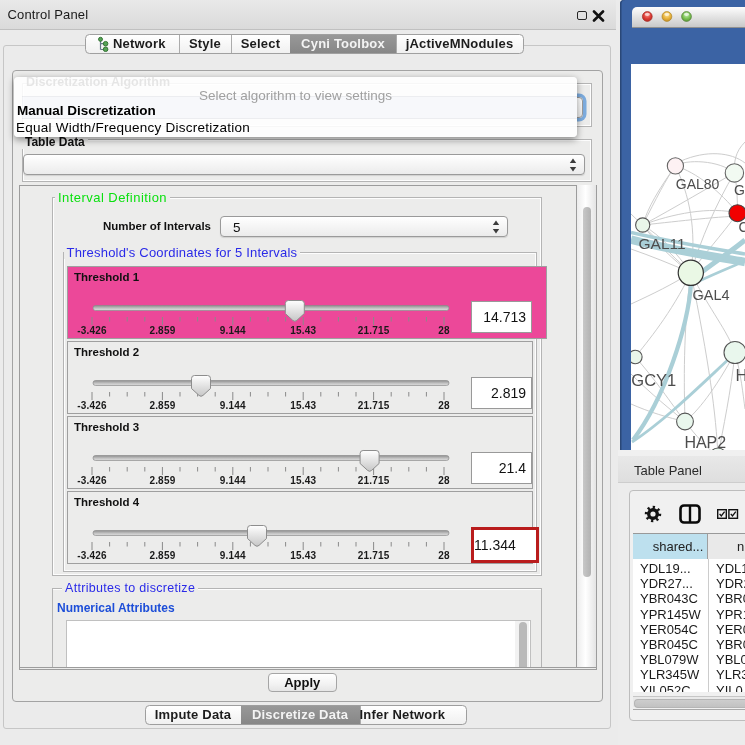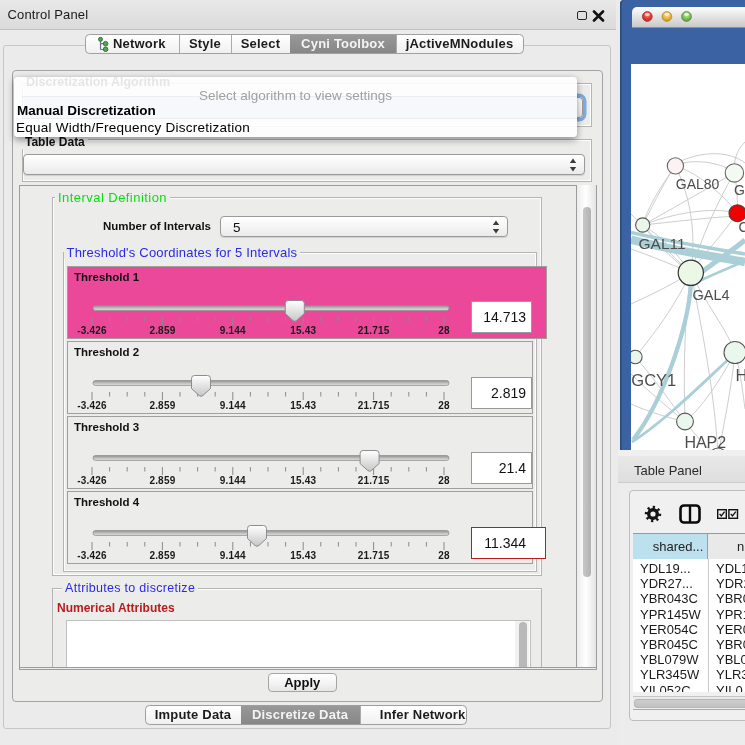--- a/index.html
+++ b/index.html
@@ -182,40 +182,40 @@
 <rect x="25" y="38.5" width="356" height="5" rx="2.5" fill="url(#tg4)" stroke="#8d8d8d" stroke-width="0.7"></rect>
 <path d="M24.0 50 V58 M41.6 50 V54.5 M59.2 50 V54.5 M76.8 50 V54.5 M94.4 50 V58 M112.0 50 V54.5 M129.6 50 V54.5 M147.2 50 V54.5 M164.8 50 V58 M182.4 50 V54.5 M200.0 50 V54.5 M217.6 50 V54.5 M235.2 50 V58 M252.8 50 V54.5 M270.4 50 V54.5 M288.0 50 V54.5 M305.6 50 V58 M323.2 50 V54.5 M340.8 50 V54.5 M358.4 50 V54.5 M376.0 50 V58" stroke="#8a8a8a" stroke-width="1" fill="none"></path>
 <text x="24.0" y="67" text-anchor="middle" font-size="10" letter-spacing="0.2" font-weight="bold" fill="#1a1a1a" font-family="Liberation Sans,sans-serif">-3.426</text>
 <text x="94.4" y="67" text-anchor="middle" font-size="10" letter-spacing="0.2" font-weight="bold" fill="#1a1a1a" font-family="Liberation Sans,sans-serif">2.859</text>
 <text x="164.8" y="67" text-anchor="middle" font-size="10" letter-spacing="0.2" font-weight="bold" fill="#1a1a1a" font-family="Liberation Sans,sans-serif">9.144</text>
 <text x="235.2" y="67" text-anchor="middle" font-size="10" letter-spacing="0.2" font-weight="bold" fill="#1a1a1a" font-family="Liberation Sans,sans-serif">15.43</text>
 <text x="305.6" y="67" text-anchor="middle" font-size="10" letter-spacing="0.2" font-weight="bold" fill="#1a1a1a" font-family="Liberation Sans,sans-serif">21.715</text>
 <text x="376.0" y="67" text-anchor="middle" font-size="10" letter-spacing="0.2" font-weight="bold" fill="#1a1a1a" font-family="Liberation Sans,sans-serif">28</text>
 <path transform="translate(189.0,0)" d="M -9.5 46.5 L -9.5 36.5 Q -9.5 33.5 -6.5 33.5 L 6.5 33.5 Q 9.5 33.5 9.5 36.5 L 9.5 46.5 L 2 53.4 Q 0 55.2 -2 53.4 Z" fill="url(#th4)" stroke="#8d8d8d" stroke-width="1"></path>
 </svg>
-<div class="abs" style="left:403px;top:34.5px;width:54px;height:30px;background:#ffffff;border:1px solid #b91c1c;font-size:14px;color:#111;text-align:right;line-height:30px;padding-right:19px;">11.344</div>
+<div class="abs" style="left:403px;top:34.5px;width:54px;height:30px;background:#ffffff;border:3px solid #b91c1c;font-size:14px;color:#111;text-align:left;line-height:30px;padding-right:8px;">11.344</div>
 </div>
 
 <div class="abs" style="left:52px;top:588px;width:488px;height:79px;border:1px solid #b4b4b4;border-bottom:none;box-shadow:inset 0 1px 0 #fdfdfd;"></div>
 <div class="gtitle" style="left:62px;top:581.5px;font-size:12.5px;letter-spacing:0.3px;color:#2a2ae8;">Attributes to discretize</div>
-<div class="abs" style="left:57px;top:600.5px;font-size:12px;font-weight:bold;color:#b91c1c;">Numerical Attributes</div>
+<div class="abs" style="left:57px;top:600.5px;font-size:12px;font-weight:bold;color:#1d4ed8;">Numerical Attributes</div>
 <div class="abs" style="left:65.5px;top:619.5px;width:463px;height:47px;background:#ffffff;border:1px solid #c0c0c0;border-bottom:none;overflow:hidden;">
   <div style="position:absolute;left:448px;top:0;width:14px;height:47px;background:#f2f2f2;"></div>
   <div style="position:absolute;left:452.3px;top:1.5px;width:8.4px;height:50px;background:#b9b9b9;border-radius:4.2px;"></div>
 </div>
 <div class="abs" style="left:19px;top:667px;width:577px;height:1px;background:#9c9c9c;"></div>
 
 <div class="abs" style="left:268px;top:672.5px;width:66.5px;height:17.5px;border:1px solid #a5a5a5;border-radius:4px;background:linear-gradient(#ffffff,#f2f2f2 60%,#e6e6e6);text-align:center;font-size:13px;font-weight:bold;color:#111;line-height:18px;">Apply</div>
 
 <div class="abs" style="left:144.5px;top:704.5px;width:320px;height:18.5px;border:1px solid #9e9e9e;border-radius:4.5px;background:linear-gradient(#ffffff,#f0f0f0);overflow:hidden;font-size:13px;font-weight:600;letter-spacing:0.2px;color:#1c1c1c;">
   <div class="abs" style="left:0;top:0;width:95px;height:18.5px;border-right:1px solid #ababab;"></div>
   <div class="abs" style="left:95px;top:0;width:119px;height:18.5px;border-right:1px solid #ababab;background:linear-gradient(#989898,#878787);"></div>
   <div class="abs" style="left:0;top:1.5px;width:95px;text-align:center;">Impute Data</div>
   <div class="abs" style="left:95px;top:1.5px;width:119px;text-align:center;color:#f4f4f4;">Discretize Data</div>
-  <div class="abs" style="left:214px;top:1.5px;width:106px;text-align:right;">Infer Network</div>
+  <div class="abs" style="left:214px;top:1.5px;width:106px;text-align:left;">Infer Network</div>
 </div>
 
 <div class="abs" style="left:26px;top:75.2px;font-size:12.5px;font-weight:bold;color:#161616;">Discretization Algorithm</div>
 <div class="abs" style="left:14px;top:77px;width:563px;height:60px;background:rgba(255,255,255,0.89);border-radius:4px;box-shadow:0 2.5px 7px rgba(0,0,0,0.4);"></div>
 <div class="abs" style="left:22px;top:96px;width:555px;height:21px;background:rgba(185,205,228,0.09);border-top:1px solid rgba(0,0,0,0.045);border-bottom:1px solid rgba(0,0,0,0.045);"></div>
 <div class="abs" style="left:14px;top:88px;width:563px;text-align:center;font-size:13.5px;color:#a0a0a0;">Select algorithm to view settings</div>
 <div class="abs" style="left:17px;top:103px;font-size:13.5px;font-weight:bold;color:#000;">Manual Discretization</div>
 <div class="abs" style="left:16px;top:119.5px;font-size:13.5px;letter-spacing:0.25px;color:#000;">Equal Width/Frequency Discretization</div>
 
 <div class="abs" style="left:619.5px;top:0;width:125.5px;height:450px;background:#3b63a4;border-radius:4px 0 0 0;box-shadow:inset 1.5px 0 0 #2a4878;"></div>

